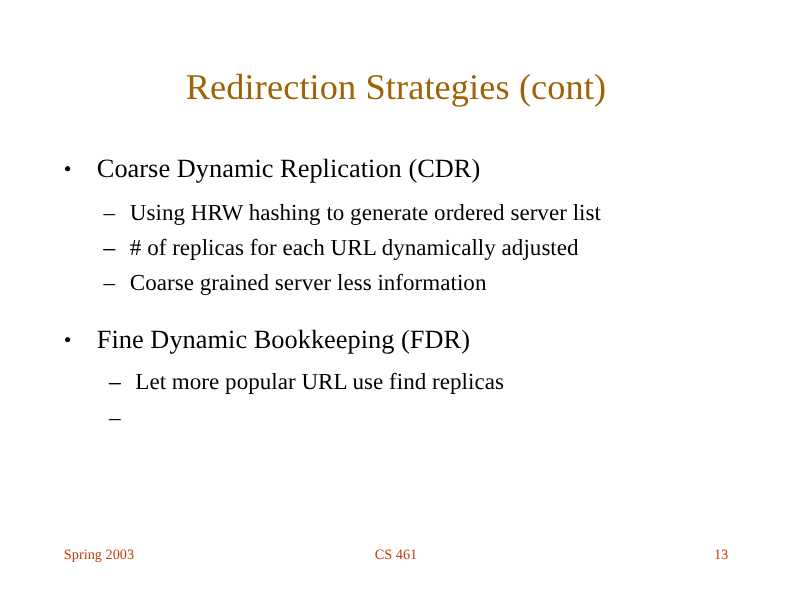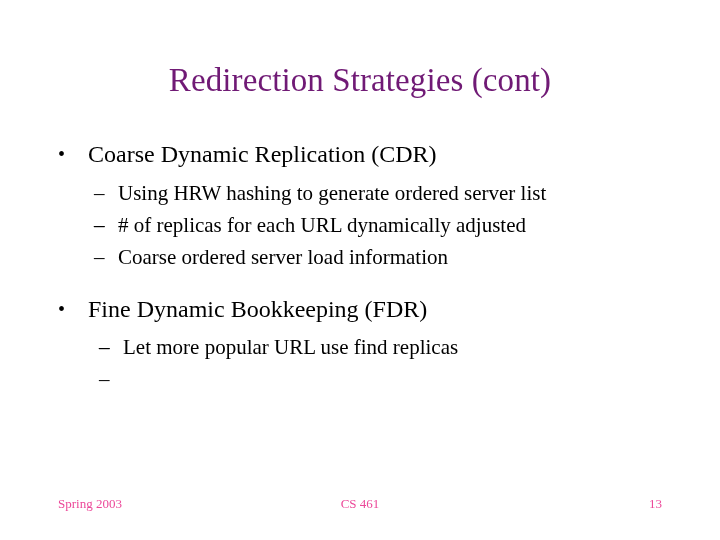--- a/index.html
+++ b/index.html
@@ -21,21 +21,21 @@
 
   
   .slide-title {
     position: absolute;
     left: 0;
     top: 60px;
     width: 720px;
     text-align: center;
     font-size: 33px;
     line-height: 40px;
-    color: #701a75;
+    color: #a16207;
     letter-spacing: 0.1px;
     white-space: nowrap;
   }
 
   
   .body-area {
     position: absolute;
     left: 0;
     top: 138px;
     width: 720px;
@@ -92,21 +92,21 @@
 
   
   .footer {
     position: absolute;
     left: 0;
     top: 492px;
     width: 720px;
     height: 24px;
     font-size: 13px;
     line-height: 24px;
-    color: #ec4899;
+    color: #c2410c;
   }
   .footer-left {
     position: absolute;
     left: 58px;
     top: 0;
   }
   .footer-center {
     position: absolute;
     left: 0;
     top: 0;
@@ -141,21 +141,21 @@
       </div>
       <div class="level2">
         <span class="marker">–</span>
       </div>
       <div class="level2">
         <span class="marker">–</span>
         <span># of replicas for each URL dynamically adjusted</span>
       </div>
       <div class="level2">
         <span class="marker">–</span>
-        <span>Coarse ordered server load information</span>
+        <span>Coarse grained server less information</span>
       </div>
     </div>
 
     <div class="level1 group-fdr-head">
       <span class="marker">•</span>
       <span>Fine Dynamic Bookkeeping (FDR)</span>
     </div>
 
     <div class="group-fdr">
       <div class="level2">

